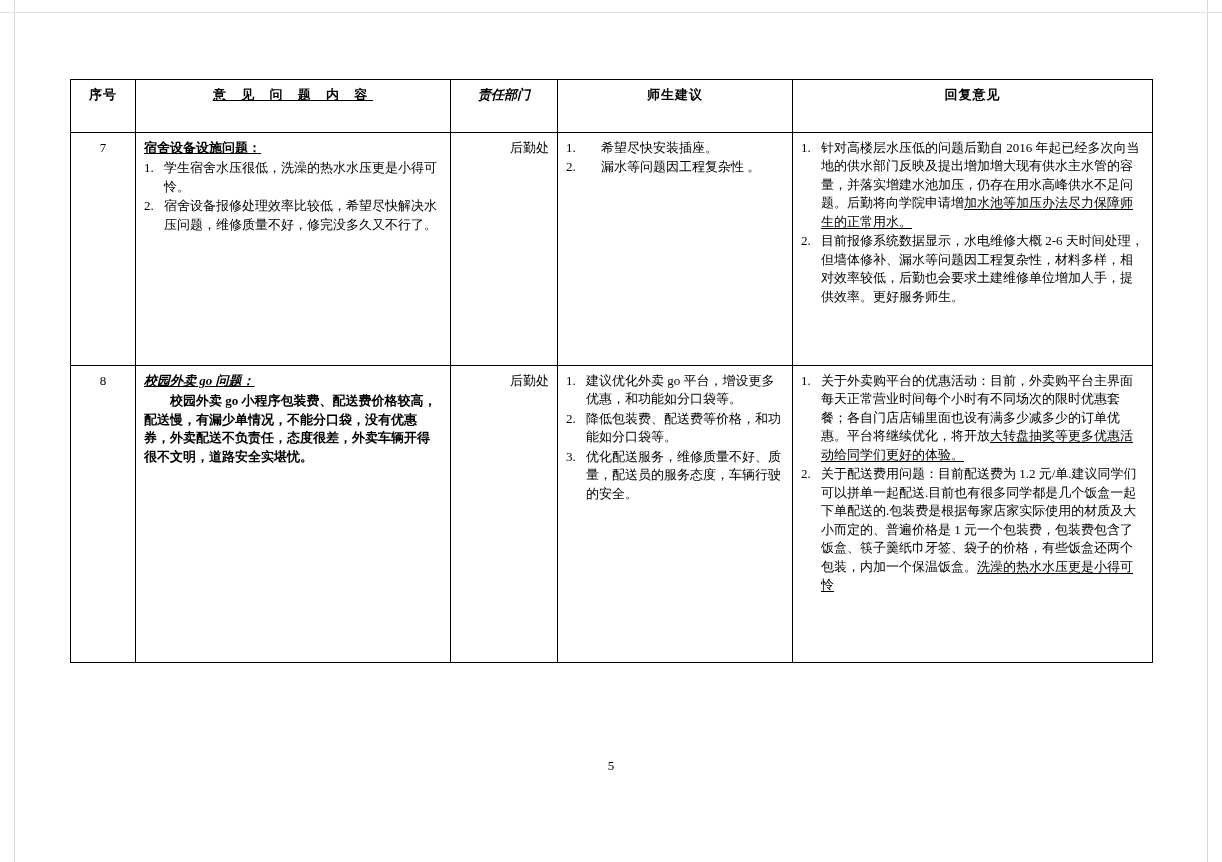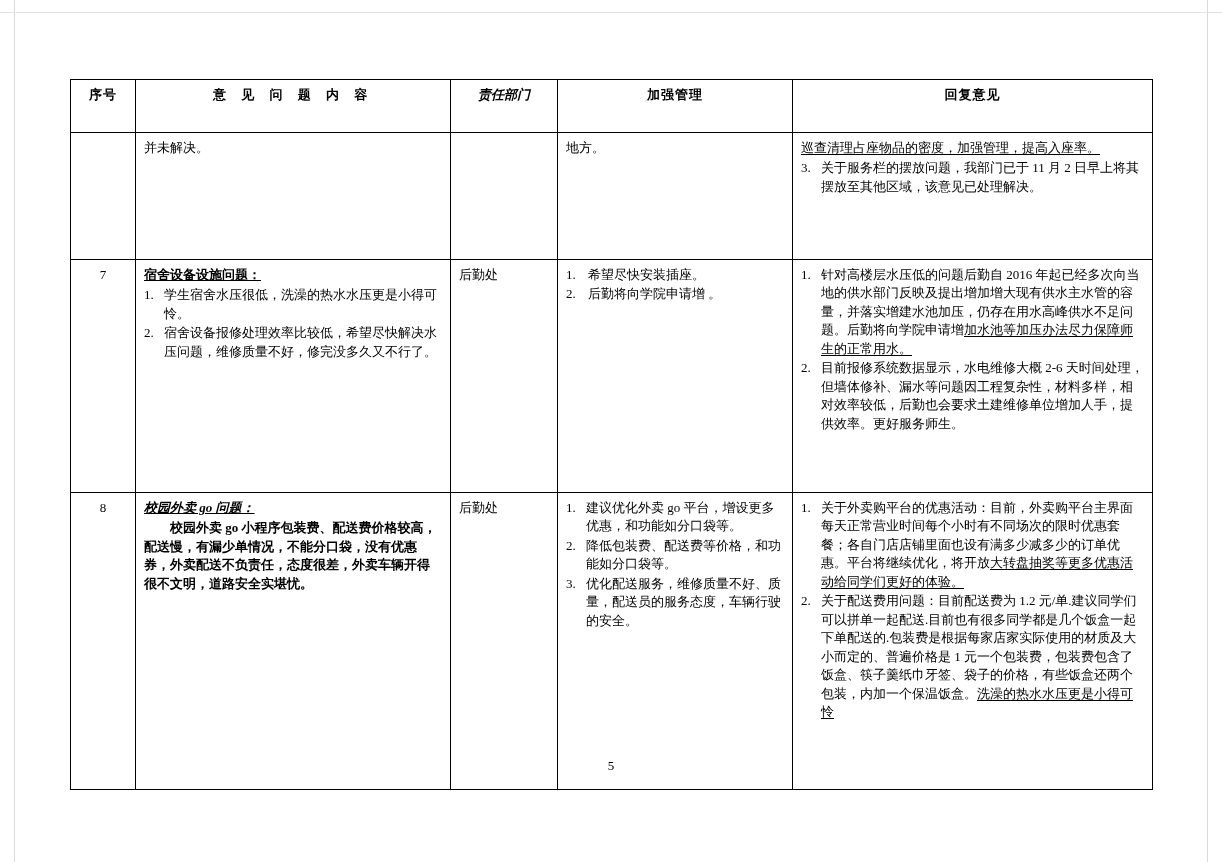--- a/index.html
+++ b/index.html
@@ -59,32 +59,32 @@
   }
   thead th {
     text-align: center;
     vertical-align: middle;
     font-weight: bold;
     font-size: 17px;
     height: 38px;
     padding: 4px 4px;
   }
   th.h-no    { width: 48px; letter-spacing: 1px; }
-  th.h-issue { width: 298px; letter-spacing: 6px; }
+  th.h-issue { width: 298px; letter-spacing: 6px; text-decoration: underline; }
   th.h-dept  { width: 90px; letter-spacing: 0px; font-style: italic; }
   th.h-sug   { width: 218px; letter-spacing: 1px; }
   th.h-reply { width: auto; letter-spacing: 1px; }
 
   td.c-no {
     text-align: center;
     vertical-align: middle;
     font-size: 16px;
   }
   td.c-dept {
-    text-align: left;
+    text-align: right;
     vertical-align: middle;
     font-size: 15px;
   }
   td.c-issue { font-size: 15px; }
   td.c-sug   { font-size: 15px; }
   td.c-reply { font-size: 15px; }
 
   .bold-head {
     font-weight: bold;
     margin-bottom: 2px;
@@ -108,21 +108,21 @@
     flex: 0 0 auto;
     width: 20px;
     text-align: left;
   }
   ol.nlist > li .txt {
     flex: 1 1 auto;
   }
 
   
   ol.nlist.sug > li .num { width: 22px; }
-  ol.nlist.sug > li .txt { text-indent: 0; }
+  ol.nlist.sug > li .txt { text-indent: 0; margin-left: 13px; }
 
   .underline {
     text-decoration: underline;
     text-underline-offset: 2px;
   }
   .para-indent {
     text-indent: 2em;
     font-weight: bold;
   }
 
@@ -148,45 +148,26 @@
   <div class="edge-left"></div>
   <div class="edge-right"></div>
   <div class="edge-top"></div>
 
   <table class="doc">
     <thead>
       <tr>
         <th class="h-no">序号</th>
         <th class="h-issue">意 见 问 题 内 容</th>
         <th class="h-dept">责任部门</th>
-        <th class="h-sug">加强管理</th>
+        <th class="h-sug">师生建议</th>
         <th class="h-reply">回复意见</th>
       </tr>
     </thead>
     <tbody>
 
-      <tr class="row6">
-        <td class="c-no"></td>
-        <td class="c-issue">
-          <div class="blk">并未解决。</div>
-        </td>
-        <td class="c-dept"></td>
-        <td class="c-sug">
-          <div class="blk">地方。</div>
-        </td>
-        <td class="c-reply">
-          <div class="blk underline">巡查清理占座物品的密度，加强管理，提高入座率。</div>
-          <ol class="nlist">
-            <li>
-              <span class="num">3.</span>
-              <span class="txt">关于服务栏的摆放问题，我部门已于 11 月 2 日早上将其摆放至其他区域，该意见已处理解决。</span>
-            </li>
-          </ol>
-        </td>
-      </tr>
 
       <tr class="row7">
         <td class="c-no">7</td>
         <td class="c-issue">
           <div class="bold-head">宿舍设备设施问题：</div>
           <ol class="nlist">
             <li>
               <span class="num">1.</span>
               <span class="txt">学生宿舍水压很低，洗澡的热水水压更是小得可怜。</span>
             </li>
@@ -198,21 +179,21 @@
         </td>
         <td class="c-dept">后勤处</td>
         <td class="c-sug">
           <ol class="nlist sug">
             <li>
               <span class="num">1.</span>
               <span class="txt">希望尽快安装插座。</span>
             </li>
             <li>
               <span class="num">2.</span>
-              <span class="txt">后勤将向学院申请增 。</span>
+              <span class="txt">漏水等问题因工程复杂性 。</span>
             </li>
           </ol>
         </td>
         <td class="c-reply">
           <ol class="nlist">
             <li>
               <span class="num">1.</span>
               <span class="txt"><span>针对高楼层水压低的问题后勤自 2016 年起已经多次向当地的供水部门反映及提出增加增大现有供水主水管的容量，并落实增建水池加压，仍存在用水高峰供水不足问题。后勤将向学院申请增</span><span class="underline">加水池等加压办法尽力保障师生的正常用水。</span></span>
             </li>
             <li>

